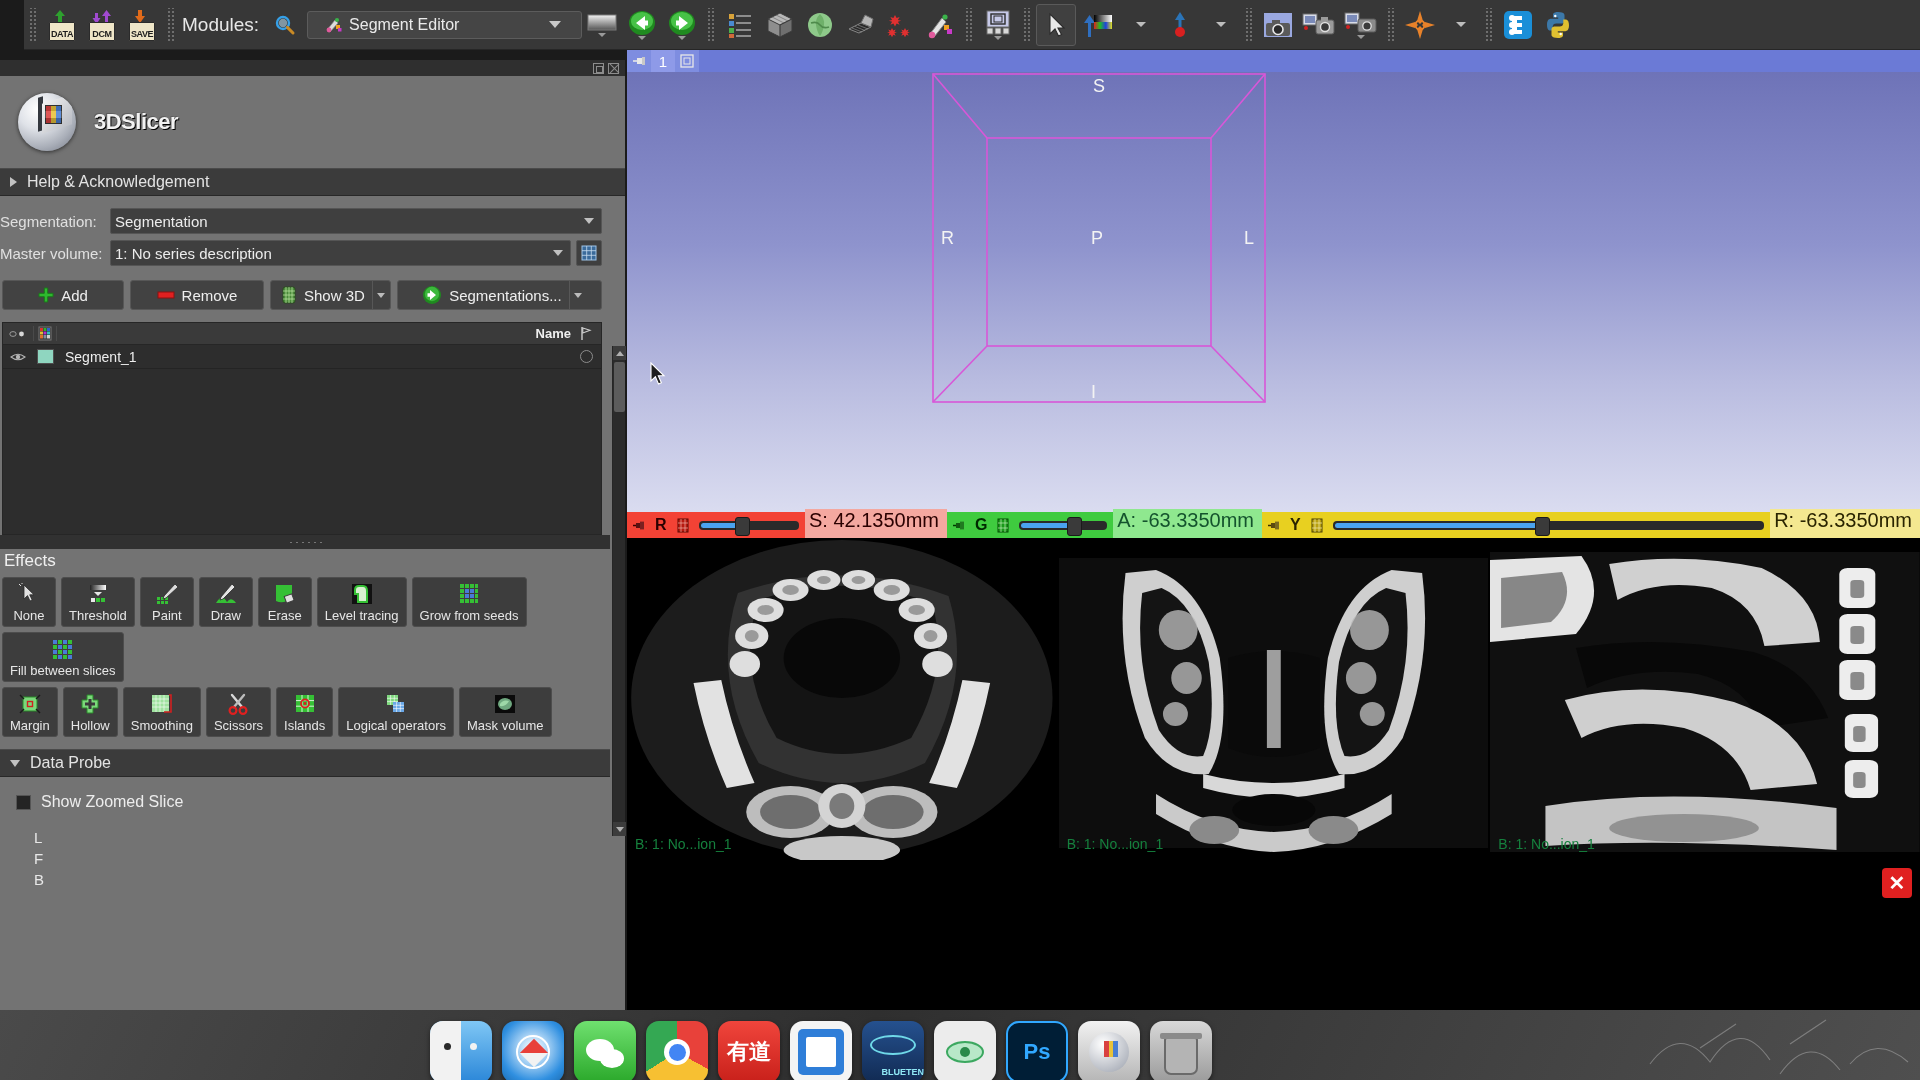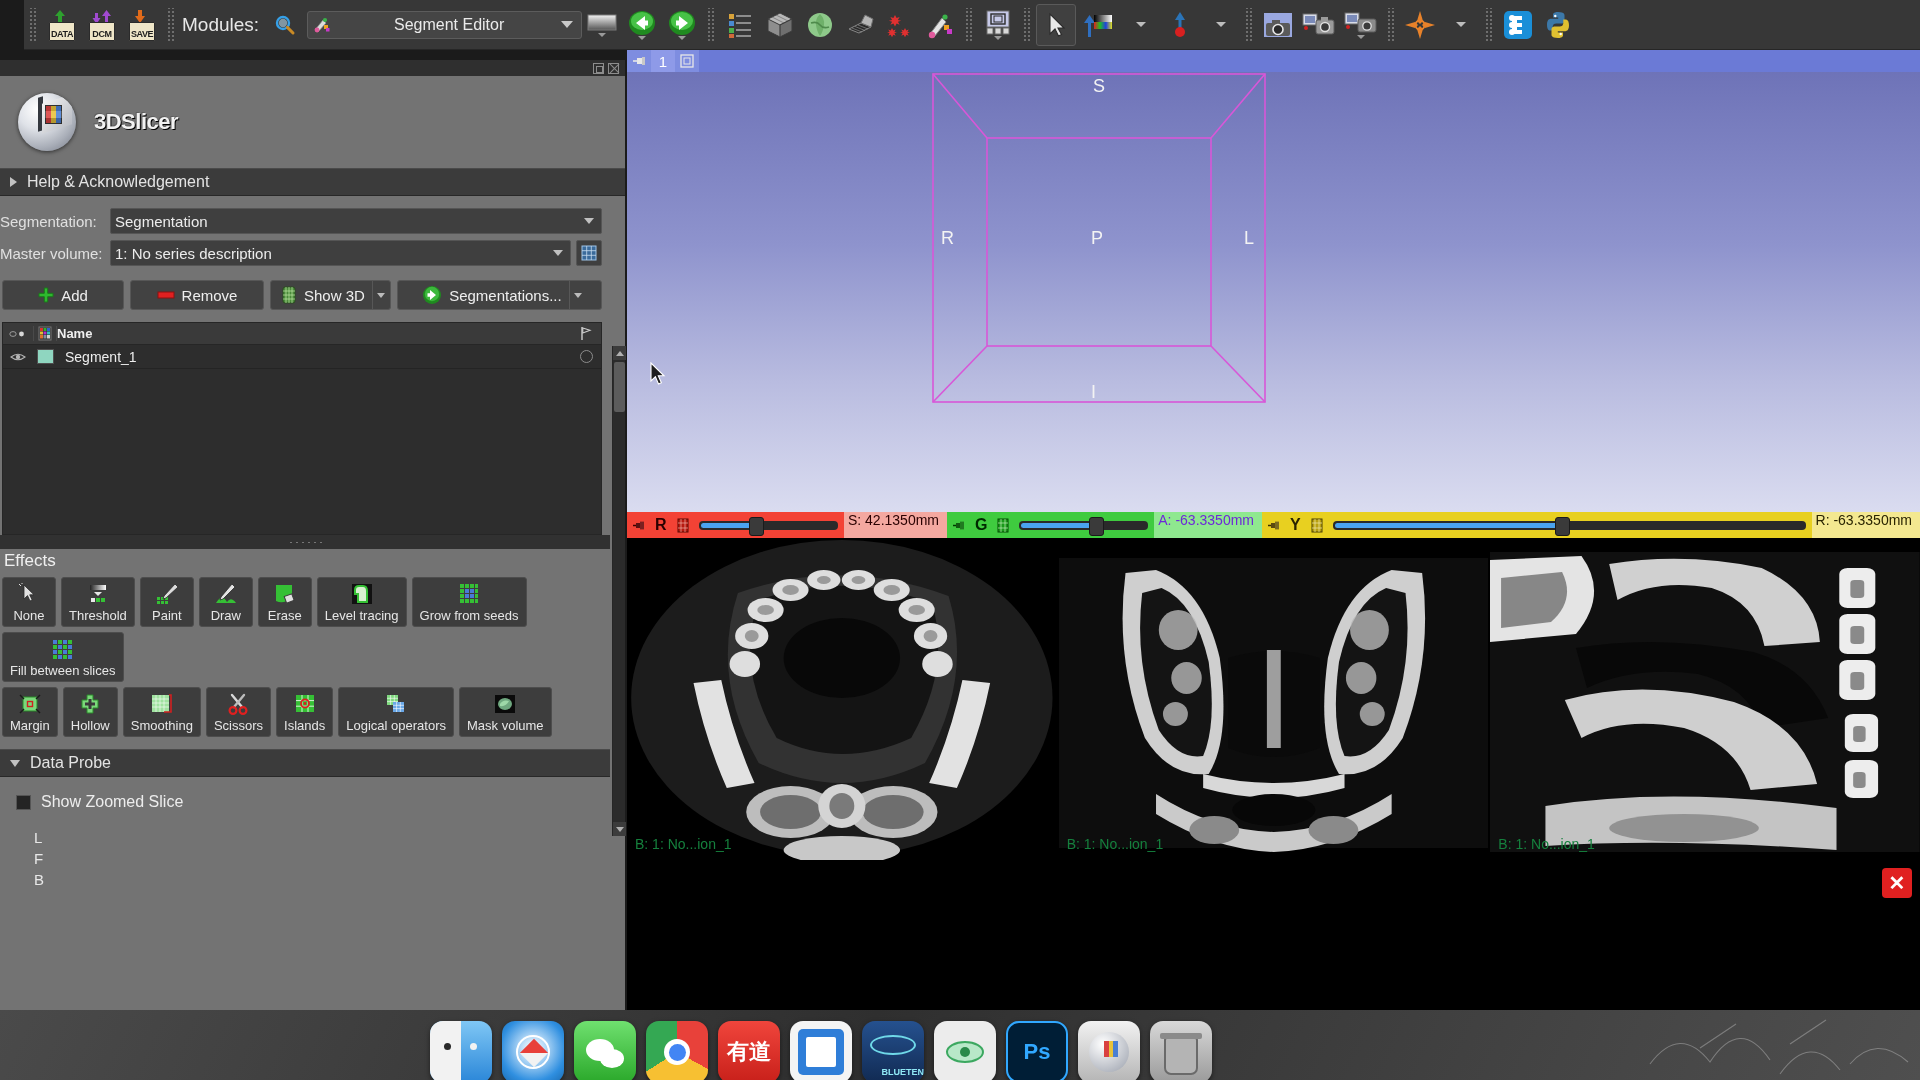--- a/index.html
+++ b/index.html
@@ -37,23 +37,22 @@
     border-right: 5px solid transparent; border-top: 5px solid #bdbdbd;
     margin-left: 2px;
   }
   .caret-sm {
     width: 0; height: 0; border-left: 4px solid transparent;
     border-right: 4px solid transparent; border-top: 4px solid #9a9a9a;
   }
   .modcombo {
     width: 275px; height: 28px; background: #454545;
     border: 1px solid #5c5c5c; border-radius: 3px;
-    display: flex; align-items: center; padding: 0 4px; margin-left: 2px;
+    display: flex; align-items: center; padding: 0 16px; margin-left: 2px;
     flex: 0 0 auto;
-    text-align: center;
   }
   .modcombo .txt { flex: 1; font-size: 16px; color: #eaeaea; margin-left: 6px;
     white-space: nowrap; overflow: hidden; }
   .modcombo .arrow { width: 0; height: 0; border-left: 6px solid transparent;
     border-right: 6px solid transparent; border-top: 7px solid #c9c9c9; margin-right: 4px;}
 
   
   .fileicon { position: relative; width: 30px; height: 32px; }
   .fileicon .pad {
     position: absolute; left: 2px; bottom: 0; width: 26px; height: 19px;
@@ -156,21 +155,21 @@
     display:flex;align-items:center;justify-content:center; }
 
   .segtable { margin: 4px 8px 0 2px; border: 1px solid #262626; background: #2d2d2d; }
   .seghead {
     height: 22px; background: #3a3a3a; display: flex; align-items: center;
     border-bottom: 1px solid #262626; font-size: 13px; font-weight: bold; color:#efefef;
   }
   .seghead .c-eye { width: 30px; display:flex; align-items:center; justify-content:center; gap:3px;}
   .seghead .c-col { width: 24px; display:flex; align-items:center; justify-content:center;
     border-left:1px solid #4a4a4a; border-right:1px solid #4a4a4a;}
-  .seghead .c-name { flex: 1; text-align: left; }
+  .seghead .c-name { flex: 1; text-align: right; }
   .seghead .c-flag { width: 30px; display:flex; align-items:center; justify-content:center;}
   .segrow {
     height: 24px; display: flex; align-items: center; background: #2d2d2d;
     border-bottom: 1px solid #242424;
   }
   .segrow .c-eye { width: 30px; display:flex;align-items:center;justify-content:center;}
   .segrow .c-col { width: 24px; display:flex;align-items:center;justify-content:center;}
   .swatch { width: 17px; height: 15px; background: #8fd6c0; border: 1px solid #4f4f4f; }
   .segrow .c-name { flex: 1; font-size: 14px; color: #ededed; padding-left: 8px;}
   .segrow .c-flag { width: 30px; display:flex;align-items:center;justify-content:center;}
@@ -256,21 +255,21 @@
     background: #2a2a2a; border-radius: 4px;
   }
   .sliderwrap .fill {
     position: absolute; left: 2px; top: 5px; height: 5px;
     background: #4aa3f0; border-radius: 3px;
   }
   .sliderwrap .handle {
     position: absolute; top: -1px; width: 15px; height: 19px; background: #3a3a3a;
     border: 1px solid #1b1b1b; border-radius: 3px;
   }
-  .slicectl .valtxt { font-size: 14px; padding: 0 8px 10px 4px; white-space: nowrap; }
+  .slicectl .valtxt { font-size: 20px; padding: 0 8px 10px 4px; white-space: nowrap; }
 
   .slicepanes { position: absolute; left: 0; top: 488px; width: 1293px; height: 322px; display: flex; gap: 2px; }
   .pane { position: relative; flex: 1; background: #000; overflow: hidden; }
   .pane .corner-lbl {
     position: absolute; left: 8px; bottom: 8px; font-size: 14px; color: #15803d;
   }
 
   
   .ct { position: absolute; inset: 0; }
 
@@ -1106,21 +1105,21 @@
                 <line x1="2" y1="5" x2="12" y2="5"></line>
                 <line x1="2" y1="10" x2="12" y2="10"></line>
               </g>
           </svg>
         </span>
         <span class="sliderwrap">
           <span class="track"></span>
           <span class="fill" style="width:54%"></span>
           <span class="handle" style="left:54%"></span>
         </span>
-        <span class="valtxt" style="color:#6d28d9;background:#8fe88f;">A: -63.3350mm</span>
+        <span class="valtxt" style="color:#14532d;background:#8fe88f;">A: -63.3350mm</span>
       </div>
 
       <div class="slicectl" style="flex:1;background:#e8d020;">
         <span class="pinicon">
           <svg width="13" height="11" viewBox="0 0 13 11">
             <path d="M1 5.5 L4 5.5" stroke="#3a3000" stroke-width="1.5"></path>
             <rect x="4" y="3" width="4" height="5" fill="#5a4a10"></rect>
             <path d="M8 1.6 L12 1.6 L12 9.4 L8 9.4 Z" fill="#7a6a20"></path>
           </svg>
         </span>

